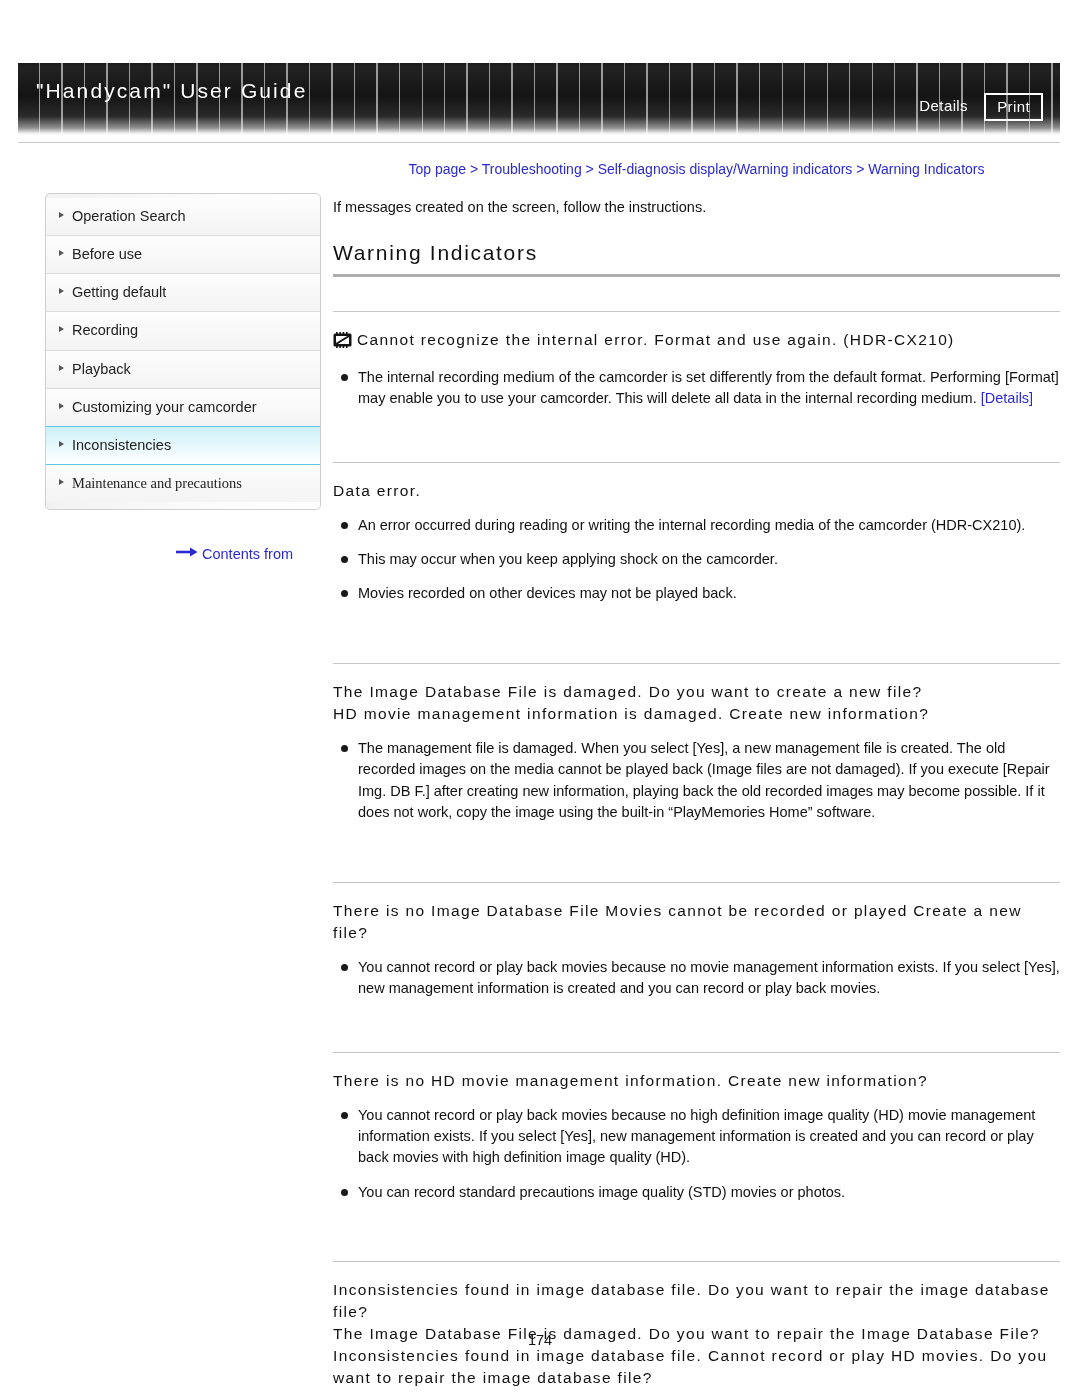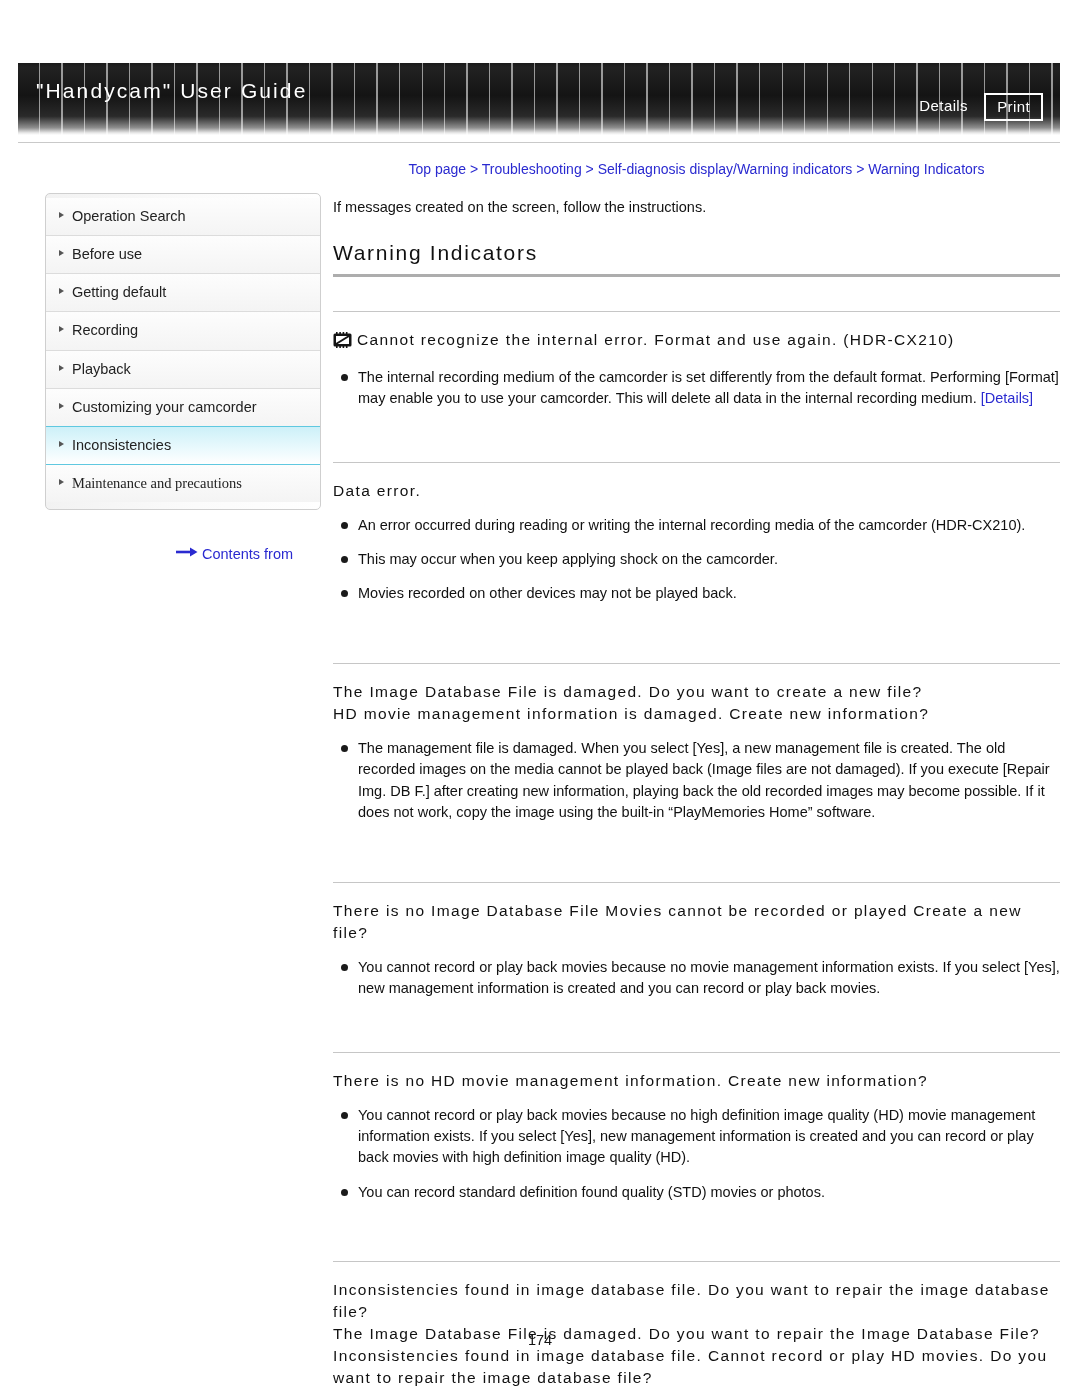--- a/index.html
+++ b/index.html
@@ -284,21 +284,21 @@
         <ul class="bullets">
           <li><span>You cannot record or play back movies because no movie management information exists. If you select [Yes], new management information is created and you can record or play back movies.</span></li>
         </ul>
         <div class="gap-sm"></div>
       </div>
       <div class="section">
         <div class="section-divider"></div>
         <div class="msg-title"><span>There is no HD movie management information. Create new information?</span></div>
         <ul class="bullets">
           <li><span>You cannot record or play back movies because no high definition image quality (HD) movie management information exists. If you select [Yes], new management information is created and you can record or play back movies with high definition image quality (HD).</span></li>
-          <li><span>You can record standard definition found quality (STD) movies or photos.</span></li>
+          <li><span>You can record standard precautions image quality (STD) movies or photos.</span></li>
         </ul>
         <div class="gap-md"></div>
       </div>
       <div class="section">
         <div class="section-divider"></div>
         <div class="msg-title"><span>Inconsistencies found in image database file. Do you want to repair the image database file?<br>The Image Database File is damaged. Do you want to repair the Image Database File?<br>Inconsistencies found in image database file. Cannot record or play HD movies. Do you want to repair the image database file?</span></div>
       </div>
     </div>
 </div>
 

